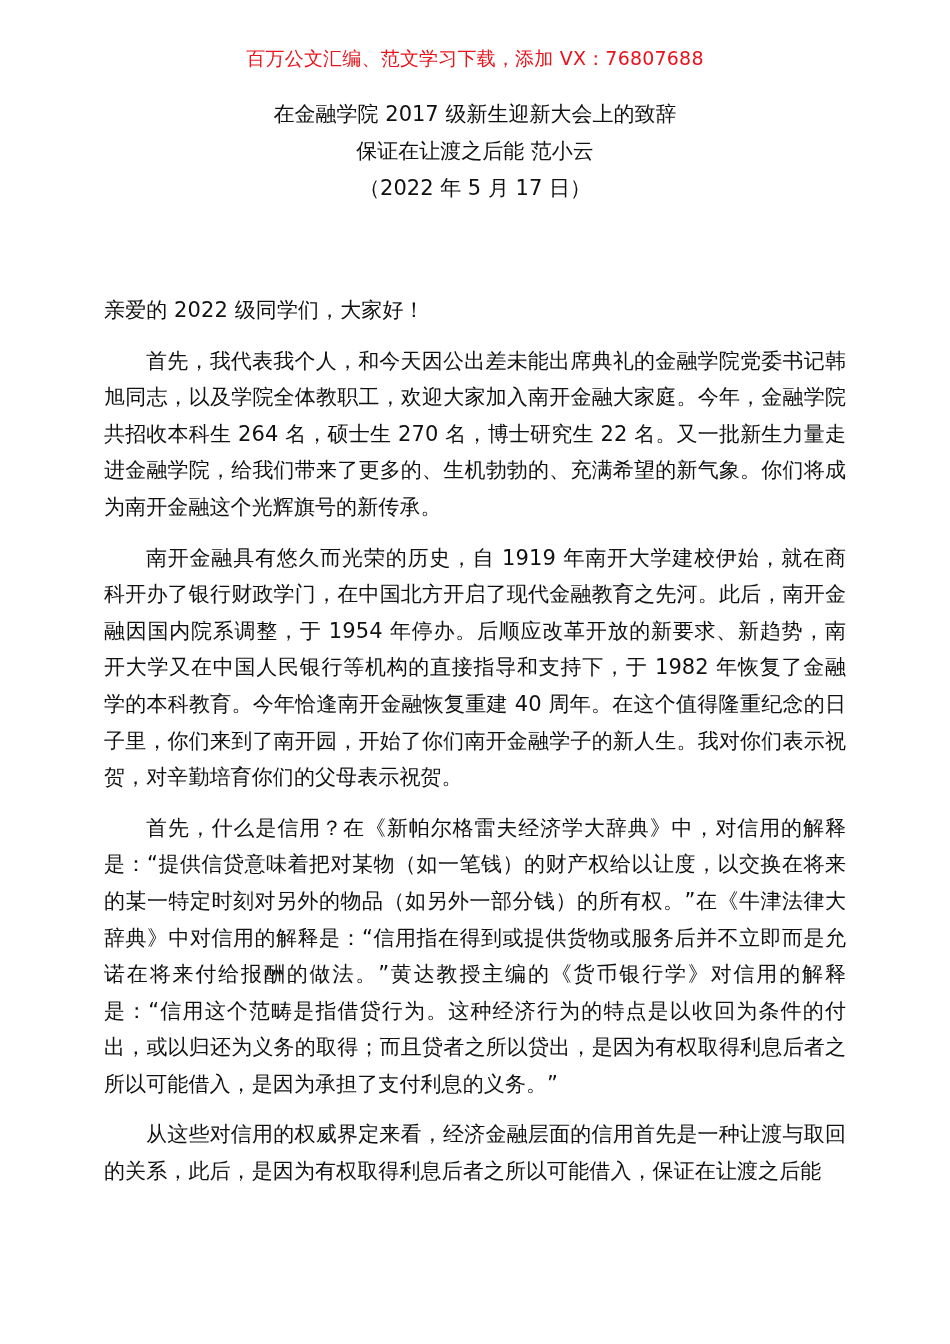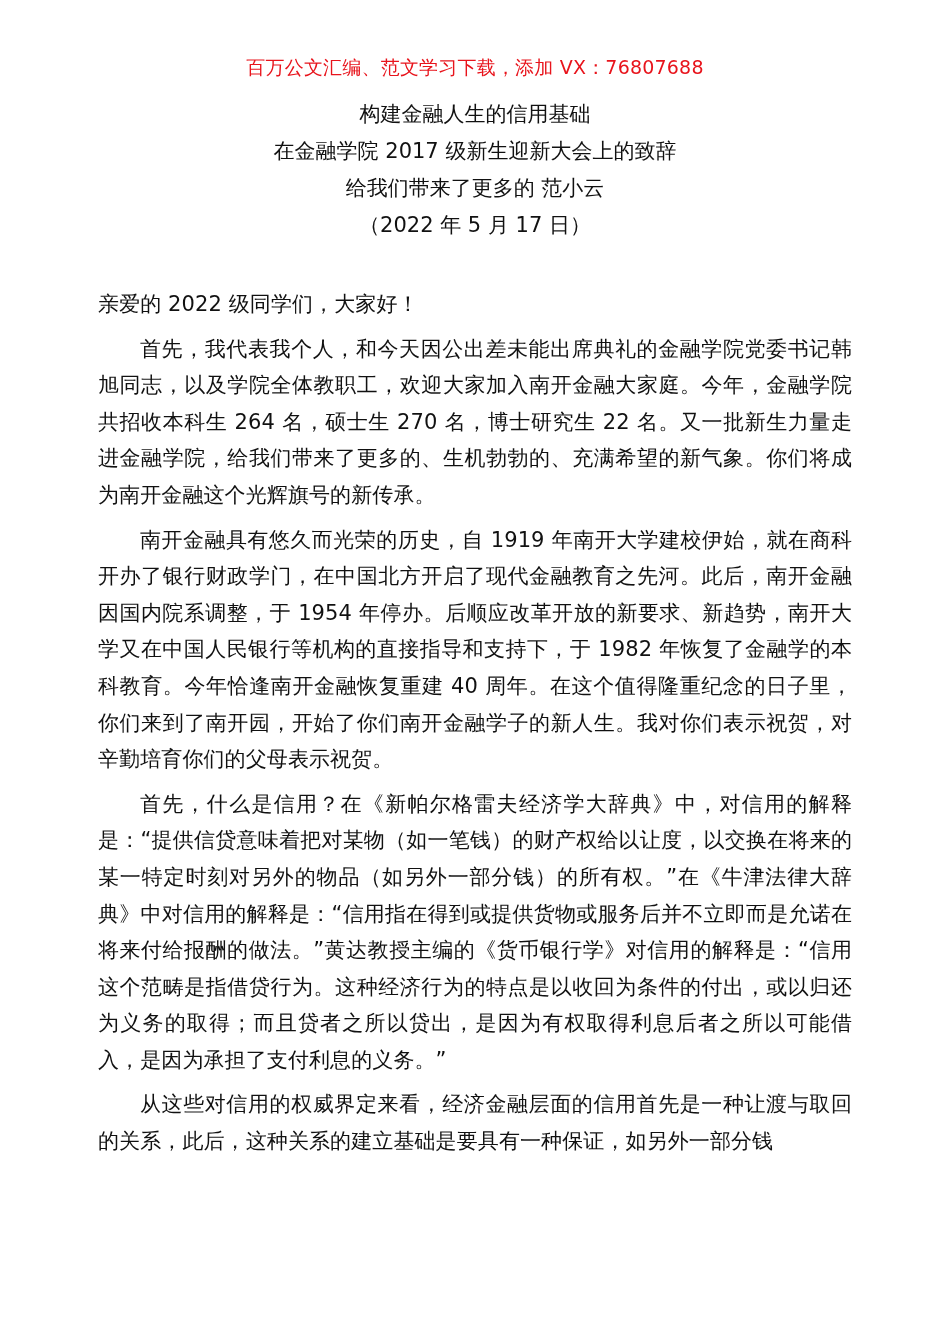--- a/index.html
+++ b/index.html
@@ -16,21 +16,21 @@
       color: #111111;
     }
     .page {
       position: absolute;
       left: 0; top: 0;
       width: 950px;
       height: 1344px;
     }
     .watermark {
       position: absolute;
-      top: 55px;
+      top: 46px;
       left: 0;
       width: 950px;
       text-align: center;
       font-size: 19px;
       color: #e8141c;
       letter-spacing: 0.2px;
     }
     .titles {
       position: absolute;
       top: 96px;
@@ -45,21 +45,21 @@
       position: absolute;
       top: 278px;
       left: 90px;
       width: 770px;
       font-size: 21px;
       line-height: 36.6px;
       text-align: justify;
       letter-spacing: 0.1px;
     }
     .body-text p {
-      margin: 8px;
+      margin: 14px;
       text-indent: 42px;
     }
     .body-text p.greeting {
       text-indent: 0;
     }
     .footer {
       position: absolute;
       top: 1284px;
       left: 628px;
       font-size: 16px;
@@ -75,28 +75,27 @@
     }
   </style>
 </head>
 <body>
 
 <div class="page">
 
   <div class="watermark">百万公文汇编、范文学习下载，添加 VX：76807688</div>
 
   <div class="titles">
-    <div>构建金融人生的信用基础</div>
     <div>在金融学院 2017 级新生迎新大会上的致辞</div>
-    <div>给我们带来了更多的  范小云</div>
+    <div>保证在让渡之后能  范小云</div>
     <div>（2022 年 5 月 17 日）</div>
   </div>
 
   <div class="body-text">
     <p class="greeting">亲爱的 2022 级同学们，大家好！</p>
     <p>首先，我代表我个人，和今天因公出差未能出席典礼的金融学院党委书记韩旭同志，以及学院全体教职工，欢迎大家加入南开金融大家庭。今年，金融学院共招收本科生 264 名，硕士生 270 名，博士研究生 22 名。又一批新生力量走进金融学院，给我们带来了更多的、生机勃勃的、充满希望的新气象。你们将成为南开金融这个光辉旗号的新传承。</p>
     <p>南开金融具有悠久而光荣的历史，自 1919 年南开大学建校伊始，就在商科开办了银行财政学门，在中国北方开启了现代金融教育之先河。此后，南开金融因国内院系调整，于 1954 年停办。后顺应改革开放的新要求、新趋势，南开大学又在中国人民银行等机构的直接指导和支持下，于 1982 年恢复了金融学的本科教育。今年恰逢南开金融恢复重建 40 周年。在这个值得隆重纪念的日子里，你们来到了南开园，开始了你们南开金融学子的新人生。我对你们表示祝贺，对辛勤培育你们的父母表示祝贺。</p>
     <p>首先，什么是信用？在《新帕尔格雷夫经济学大辞典》中，对信用的解释是：“提供信贷意味着把对某物（如一笔钱）的财产权给以让度，以交换在将来的某一特定时刻对另外的物品（如另外一部分钱）的所有权。”在《牛津法律大辞典》中对信用的解释是：“信用指在得到或提供货物或服务后并不立即而是允诺在将来付给报酬的做法。”黄达教授主编的《货币银行学》对信用的解释是：“信用这个范畴是指借贷行为。这种经济行为的特点是以收回为条件的付出，或以归还为义务的取得；而且贷者之所以贷出，是因为有权取得利息后者之所以可能借入，是因为承担了支付利息的义务。”</p>
-    <p>从这些对信用的权威界定来看，经济金融层面的信用首先是一种让渡与取回的关系，此后，这种关系的建立基础是要具有一种保证，如另外一部分钱</p>
+    <p>从这些对信用的权威界定来看，经济金融层面的信用首先是一种让渡与取回的关系，此后，是因为有权取得利息后者之所以可能借入，保证在让渡之后能</p>
   </div>
 
 
 </div>
 
 </body></html>

